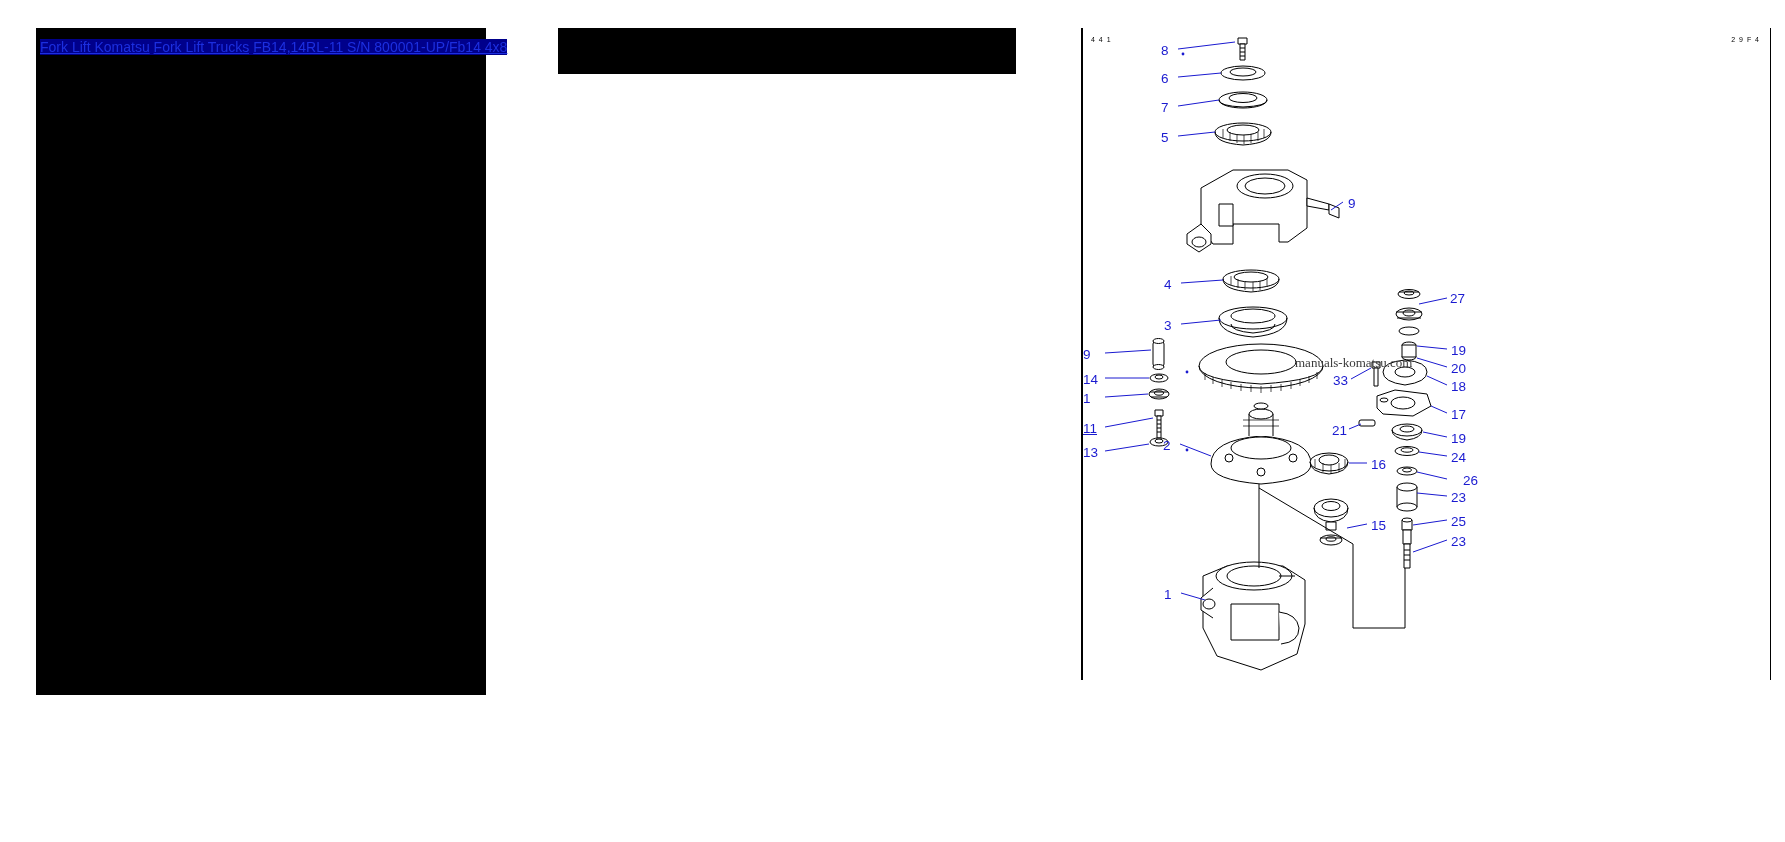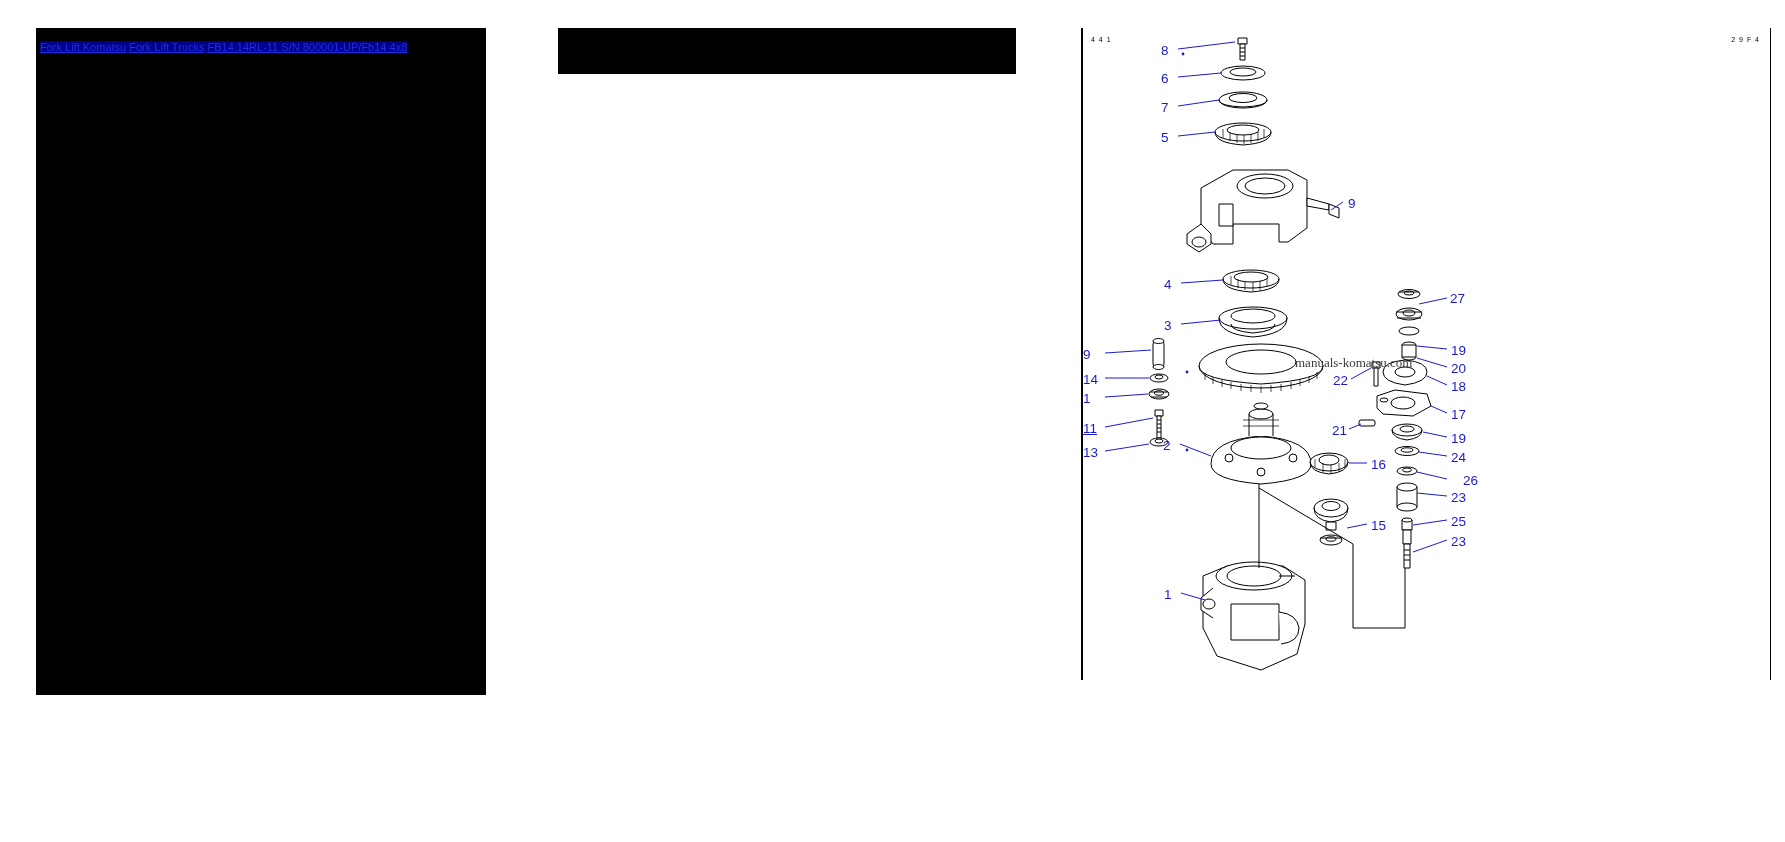--- a/index.html
+++ b/index.html
@@ -16,21 +16,21 @@
   .black-panel {
     position: absolute;
     background: #000000;
   }
   #left-panel { left: 36px; top: 28px; width: 450px; height: 667px; }
   #mid-panel  { left: 558px; top: 28px; width: 458px; height: 46px; }
 
   .breadcrumb {
     position: absolute;
     left: 40px; top: 42px;
-    font-size: 11px;
+    font-size: 14px;
     line-height: 11px;
     white-space: nowrap;
     color: #0000ee;
   }
   .breadcrumb a {
     color: #1c2fe0;
     text-decoration: underline;
     background: #00008b;
   }
   .breadcrumb .sep { color:#1c2fe0; background:#00008b; }
@@ -393,21 +393,21 @@
       <div class="cal" style="left:78px;  top:73px;">7</div>
       <div class="cal" style="left:78px;  top:103px;">5</div>
       <div class="cal" style="left:265px; top:169px;">9</div>
       <div class="cal" style="left:81px;  top:250px;">4</div>
       <div class="cal" style="left:81px;  top:291px;">3</div>
       <div class="cal" style="left:367px; top:264px;">27</div>
       <div class="cal" style="left:0px;   top:320px;">9</div>
       <div class="cal" style="left:368px; top:316px;">19</div>
       <div class="cal" style="left:368px; top:334px;">20</div>
       <div class="cal" style="left:0px;   top:345px;">14</div>
-      <div class="cal" style="left:250px; top:346px;">22</div>
+      <div class="cal" style="left:250px; top:346px;">33</div>
       <div class="cal" style="left:368px; top:352px;">18</div>
       <div class="cal" style="left:0px;   top:364px;">1</div>
       <div class="cal" style="left:368px; top:380px;">17</div>
       <div class="cal" style="left:0px;   top:394px;text-decoration:underline;">11</div>
       <div class="cal" style="left:249px; top:396px;">21</div>
       <div class="cal" style="left:368px; top:404px;">19</div>
       <div class="cal" style="left:0px;   top:418px;">13</div>
       <div class="cal" style="left:80px;  top:411px;">2</div>
       <div class="cal" style="left:368px; top:423px;">24</div>
       <div class="cal" style="left:288px; top:430px;">16</div>

